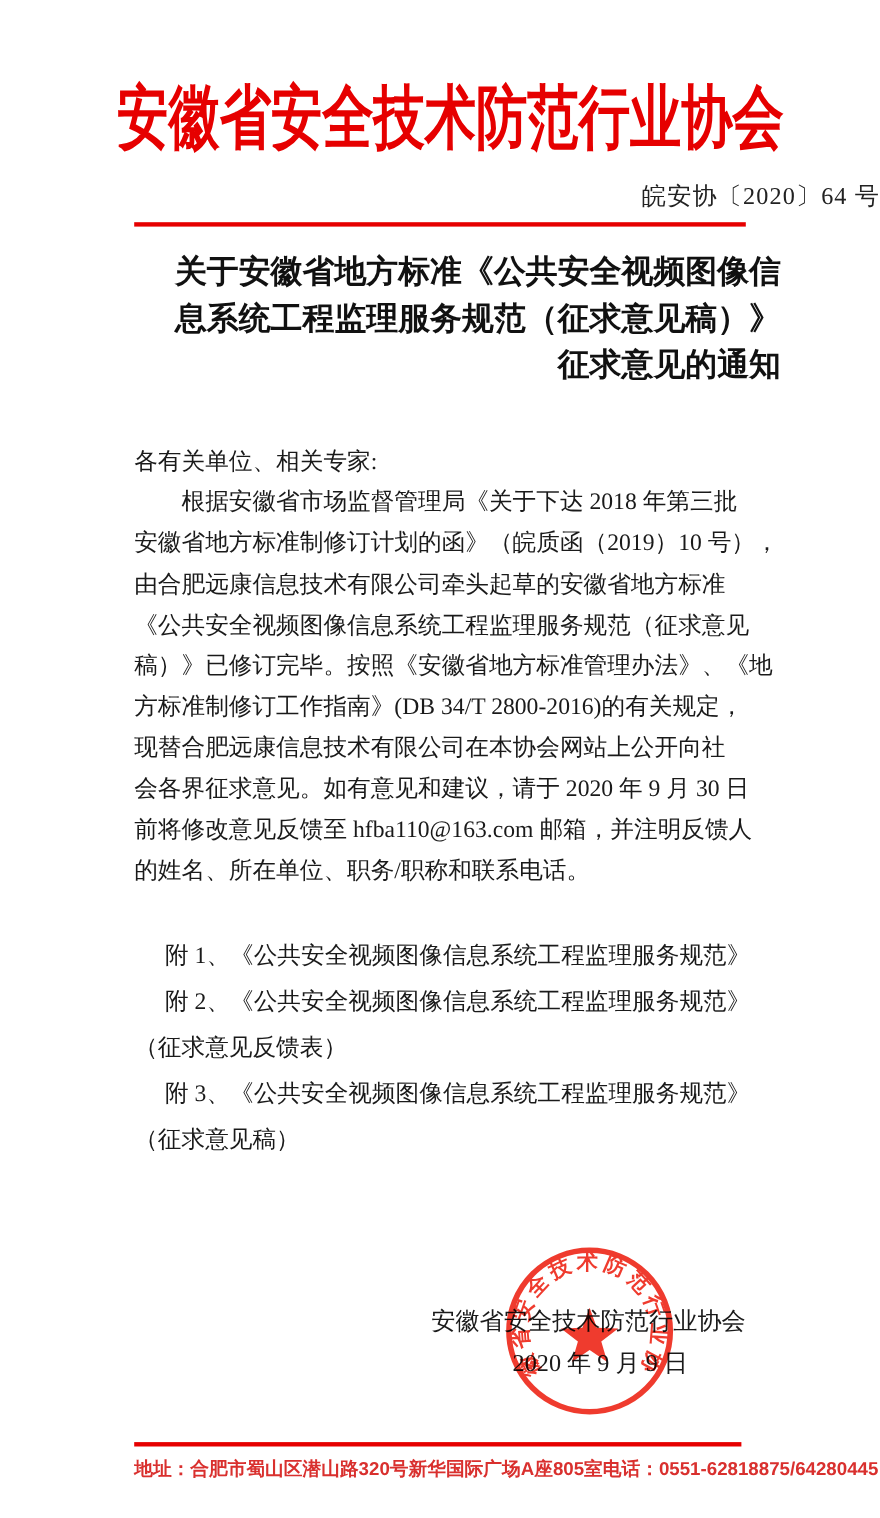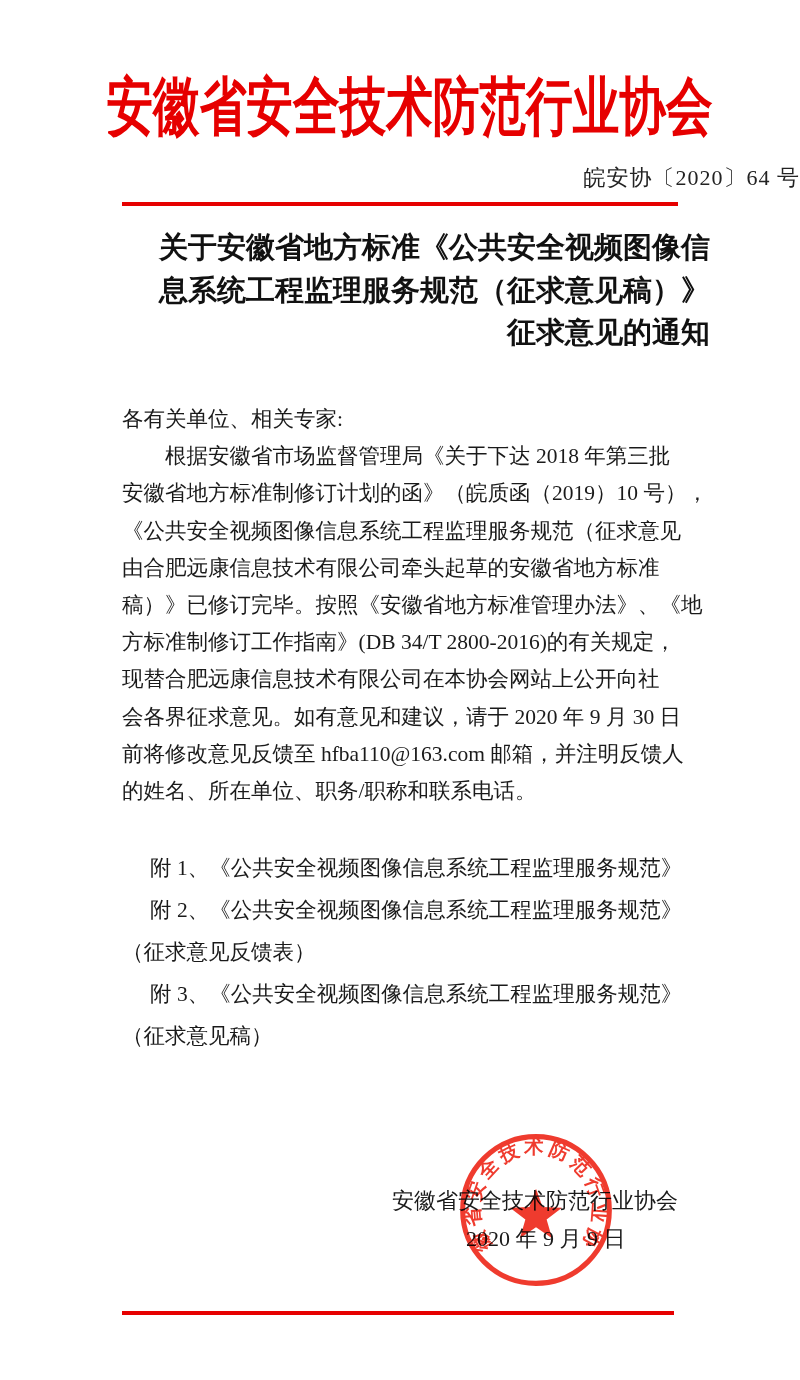--- a/index.html
+++ b/index.html
@@ -66,22 +66,22 @@
   <div class="notice-title">
     <div>关于安徽省地方标准《公共安全视频图像信</div>
     <div>息系统工程监理服务规范（征求意见稿）》</div>
     <div>征求意见的通知</div>
   </div>
 
   <div class="body-block">
     <div class="line">各有关单位、相关专家:</div>
     <div class="line indent">根据安徽省市场监督管理局《关于下达 2018 年第三批</div>
     <div class="line">安徽省地方标准制修订计划的函》（皖质函（2019）10 号），</div>
+    <div class="line">由合肥远康信息技术有限公司牵头起草的安徽省地方标准</div>
     <div class="line">《公共安全视频图像信息系统工程监理服务规范（征求意见</div>
-    <div class="line">由合肥远康信息技术有限公司牵头起草的安徽省地方标准</div>
     <div class="line">稿）》已修订完毕。按照《安徽省地方标准管理办法》、《地</div>
     <div class="line">方标准制修订工作指南》(DB 34/T 2800-2016)的有关规定，</div>
     <div class="line">现替合肥远康信息技术有限公司在本协会网站上公开向社</div>
     <div class="line">会各界征求意见。如有意见和建议，请于 2020 年 9 月 30 日</div>
     <div class="line">前将修改意见反馈至 hfba110@163.com 邮箱，并注明反馈人</div>
     <div class="line">的姓名、所在单位、职务/职称和联系电话。</div>
   </div>
 
   <div class="attachments">
     <div class="att-label">附 1、《公共安全视频图像信息系统工程监理服务规范》</div>
@@ -97,14 +97,18 @@
   <svg class="seal" viewBox="0 0 170 170">
     <circle cx="85" cy="85" r="72.5" fill="none" stroke="#ee2a1c" stroke-width="5"></circle>
     <path id="sealArc" d="M 49 127.9 A 56 56 0 1 1 121 127.9" fill="none"></path>
     <text font-size="19" font-weight="bold" fill="#ee2a1c" letter-spacing="4" font-family="Liberation Serif, serif">
       <textPath href="#sealArc" startOffset="50%" text-anchor="middle">安徽省安全技术防范行业协会</textPath>
     </text>
     <polygon fill="#ee2a1c" transform="translate(85,91)" points="0,-27 6.5,-8.9 25.7,-8.3 10.5,3.4 15.9,21.8 0,11 -15.9,21.8 -10.5,3.4 -25.7,-8.3 -6.5,-8.9"></polygon>
   </svg>
 
   <div class="footer-line"></div>
+  <div class="footer-row">
+    <span>地址：合肥市蜀山区潜山路320号新华国际广场A座805室</span>
+    <span>电话：0551-62818875/64280445</span>
+  </div>
 
 </div>
 
 </body></html>

